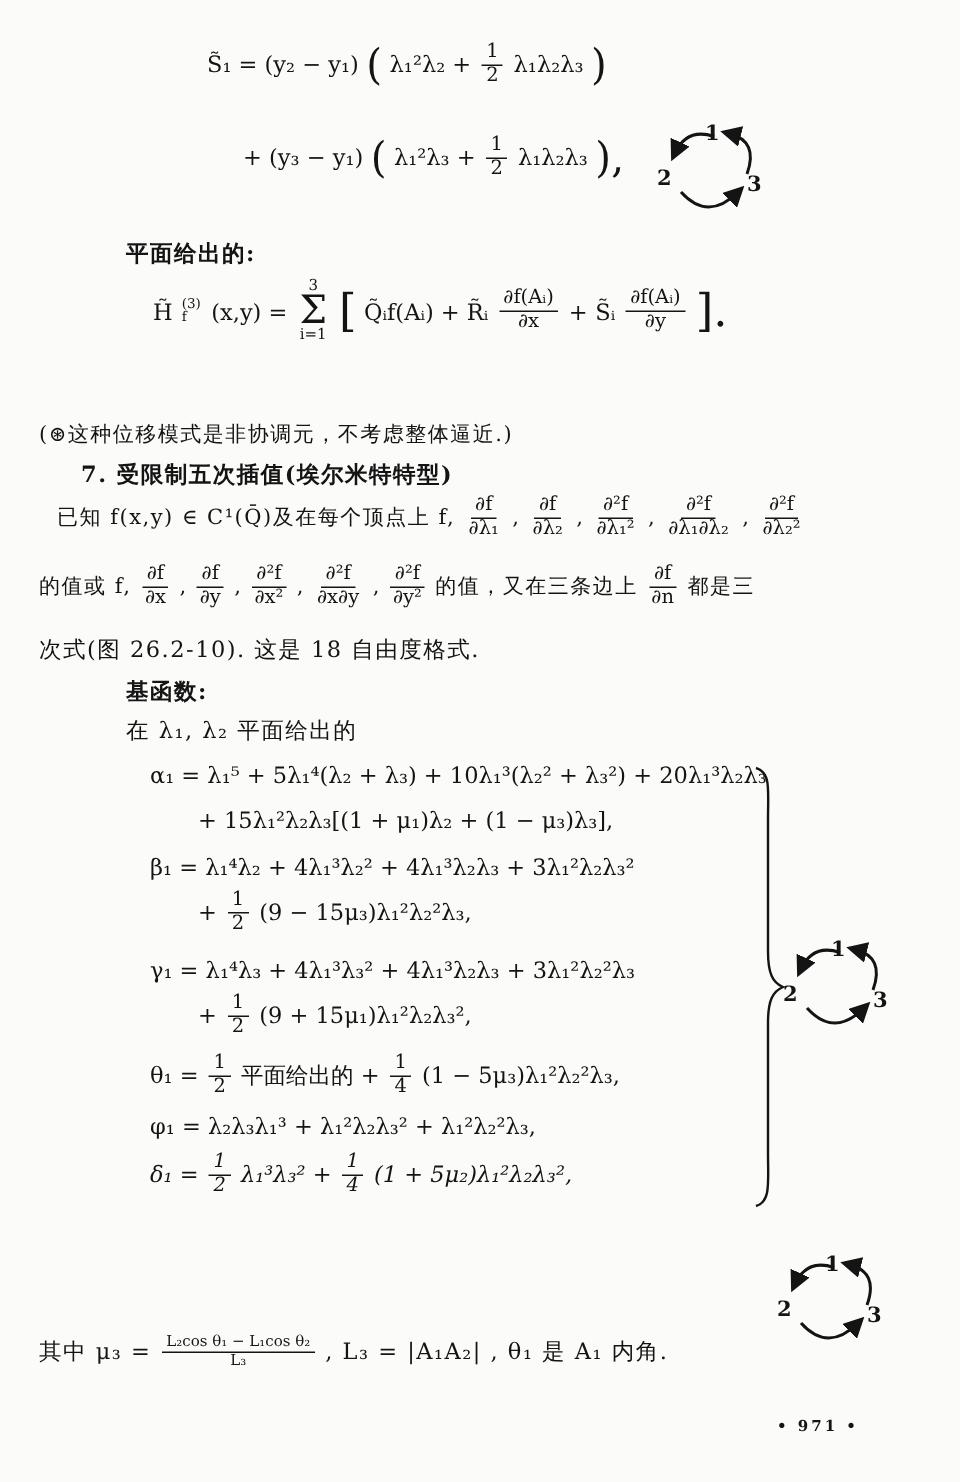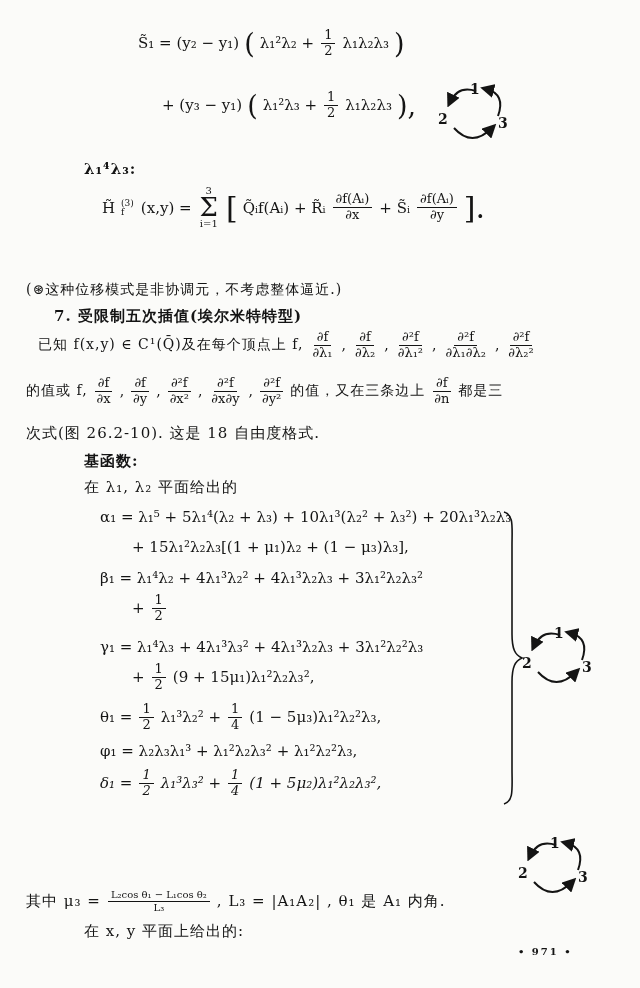--- a/index.html
+++ b/index.html
@@ -66,21 +66,21 @@
       </defs>
       <path d="M40,7 Q22,1 14,18" fill="none" stroke="#141414" stroke-width="2" marker-end="url(#ah1)"></path>
       <path d="M18,44 Q36,64 56,44" fill="none" stroke="#141414" stroke-width="2" marker-end="url(#ah1)"></path>
       <path d="M62,32 Q70,10 50,5" fill="none" stroke="#141414" stroke-width="2" marker-end="url(#ah1)"></path>
     </svg>
     <span class="c1">1</span>
     <span class="c2">2</span>
     <span class="c3">3</span>
   </div>
 
-  <div class="row cn bold" style="left:84px;top:160px;">λ₁⁴λ₃:</div>
+  <div class="row cn bold" style="left:84px;top:160px;">平面给出的:</div>
 
   <div class="row frow" style="left:102px;top:186px;">
     <span>H̃</span>
     <span class="stack">
       <span>(3)</span>
       <span>f</span>
     </span>
     <span>(x,y) =</span>
     <span class="sum">
       <span class="top">3</span>
@@ -178,40 +178,41 @@
   <div class="row" style="left:100px;top:508px;">α₁ = λ₁⁵ + 5λ₁⁴(λ₂ + λ₃) + 10λ₁³(λ₂² + λ₃²) + 20λ₁³λ₂λ₃</div>
   <div class="row" style="left:132px;top:538px;">+ 15λ₁²λ₂λ₃[(1 + μ₁)λ₂ + (1 − μ₃)λ₃],</div>
   <div class="row" style="left:100px;top:569px;">β₁ = λ₁⁴λ₂ + 4λ₁³λ₂² + 4λ₁³λ₂λ₃ + 3λ₁²λ₂λ₃²</div>
 
   <div class="row frow" style="left:132px;top:593px;">
     <span>+</span>
     <span class="frac">
         <span class="num">1</span>
         <span class="den">2</span>
       </span>
+    <span>(9 − 15μ₃)λ₁²λ₂²λ₃,</span>
   </div>
 
   <div class="row" style="left:100px;top:638px;">γ₁ = λ₁⁴λ₃ + 4λ₁³λ₃² + 4λ₁³λ₂λ₃ + 3λ₁²λ₂²λ₃</div>
 
   <div class="row frow" style="left:132px;top:662px;">
     <span>+</span>
     <span class="frac">
         <span class="num">1</span>
         <span class="den">2</span>
       </span>
     <span>(9 + 15μ₁)λ₁²λ₂λ₃²,</span>
   </div>
 
   <div class="row frow" style="left:100px;top:702px;">
     <span>θ₁ =</span>
     <span class="frac">
         <span class="num">1</span>
         <span class="den">2</span>
       </span>
-    <span>λ₁³λ₂² +</span>
+    <span>平面给出的 +</span>
     <span class="frac">
         <span class="num">1</span>
         <span class="den">4</span>
       </span>
     <span>(1 − 5μ₃)λ₁²λ₂²λ₃,</span>
   </div>
 
   <div class="row" style="left:100px;top:742px;">φ₁ = λ₂λ₃λ₁³ + λ₁²λ₂λ₃² + λ₁²λ₂²λ₃,</div>
 
   <div class="row frow" style="left:100px;top:768px;font-style:italic;">
@@ -268,17 +269,16 @@
       </defs>
       <path d="M40,7 Q22,1 14,18" fill="none" stroke="#141414" stroke-width="2" marker-end="url(#ah3)"></path>
       <path d="M18,44 Q36,64 56,44" fill="none" stroke="#141414" stroke-width="2" marker-end="url(#ah3)"></path>
       <path d="M62,32 Q70,10 50,5" fill="none" stroke="#141414" stroke-width="2" marker-end="url(#ah3)"></path>
     </svg>
     <span class="c1">1</span>
     <span class="c2">2</span>
     <span class="c3">3</span>
   </div>
 
-  <div class="row cn" style="left:84px;top:922px;">在 x, y 平面上给出的:</div>
 
   <div class="pagenum" style="left:518px;top:946px;">• 971 •</div>
 
 </div>
 
 </body></html>

